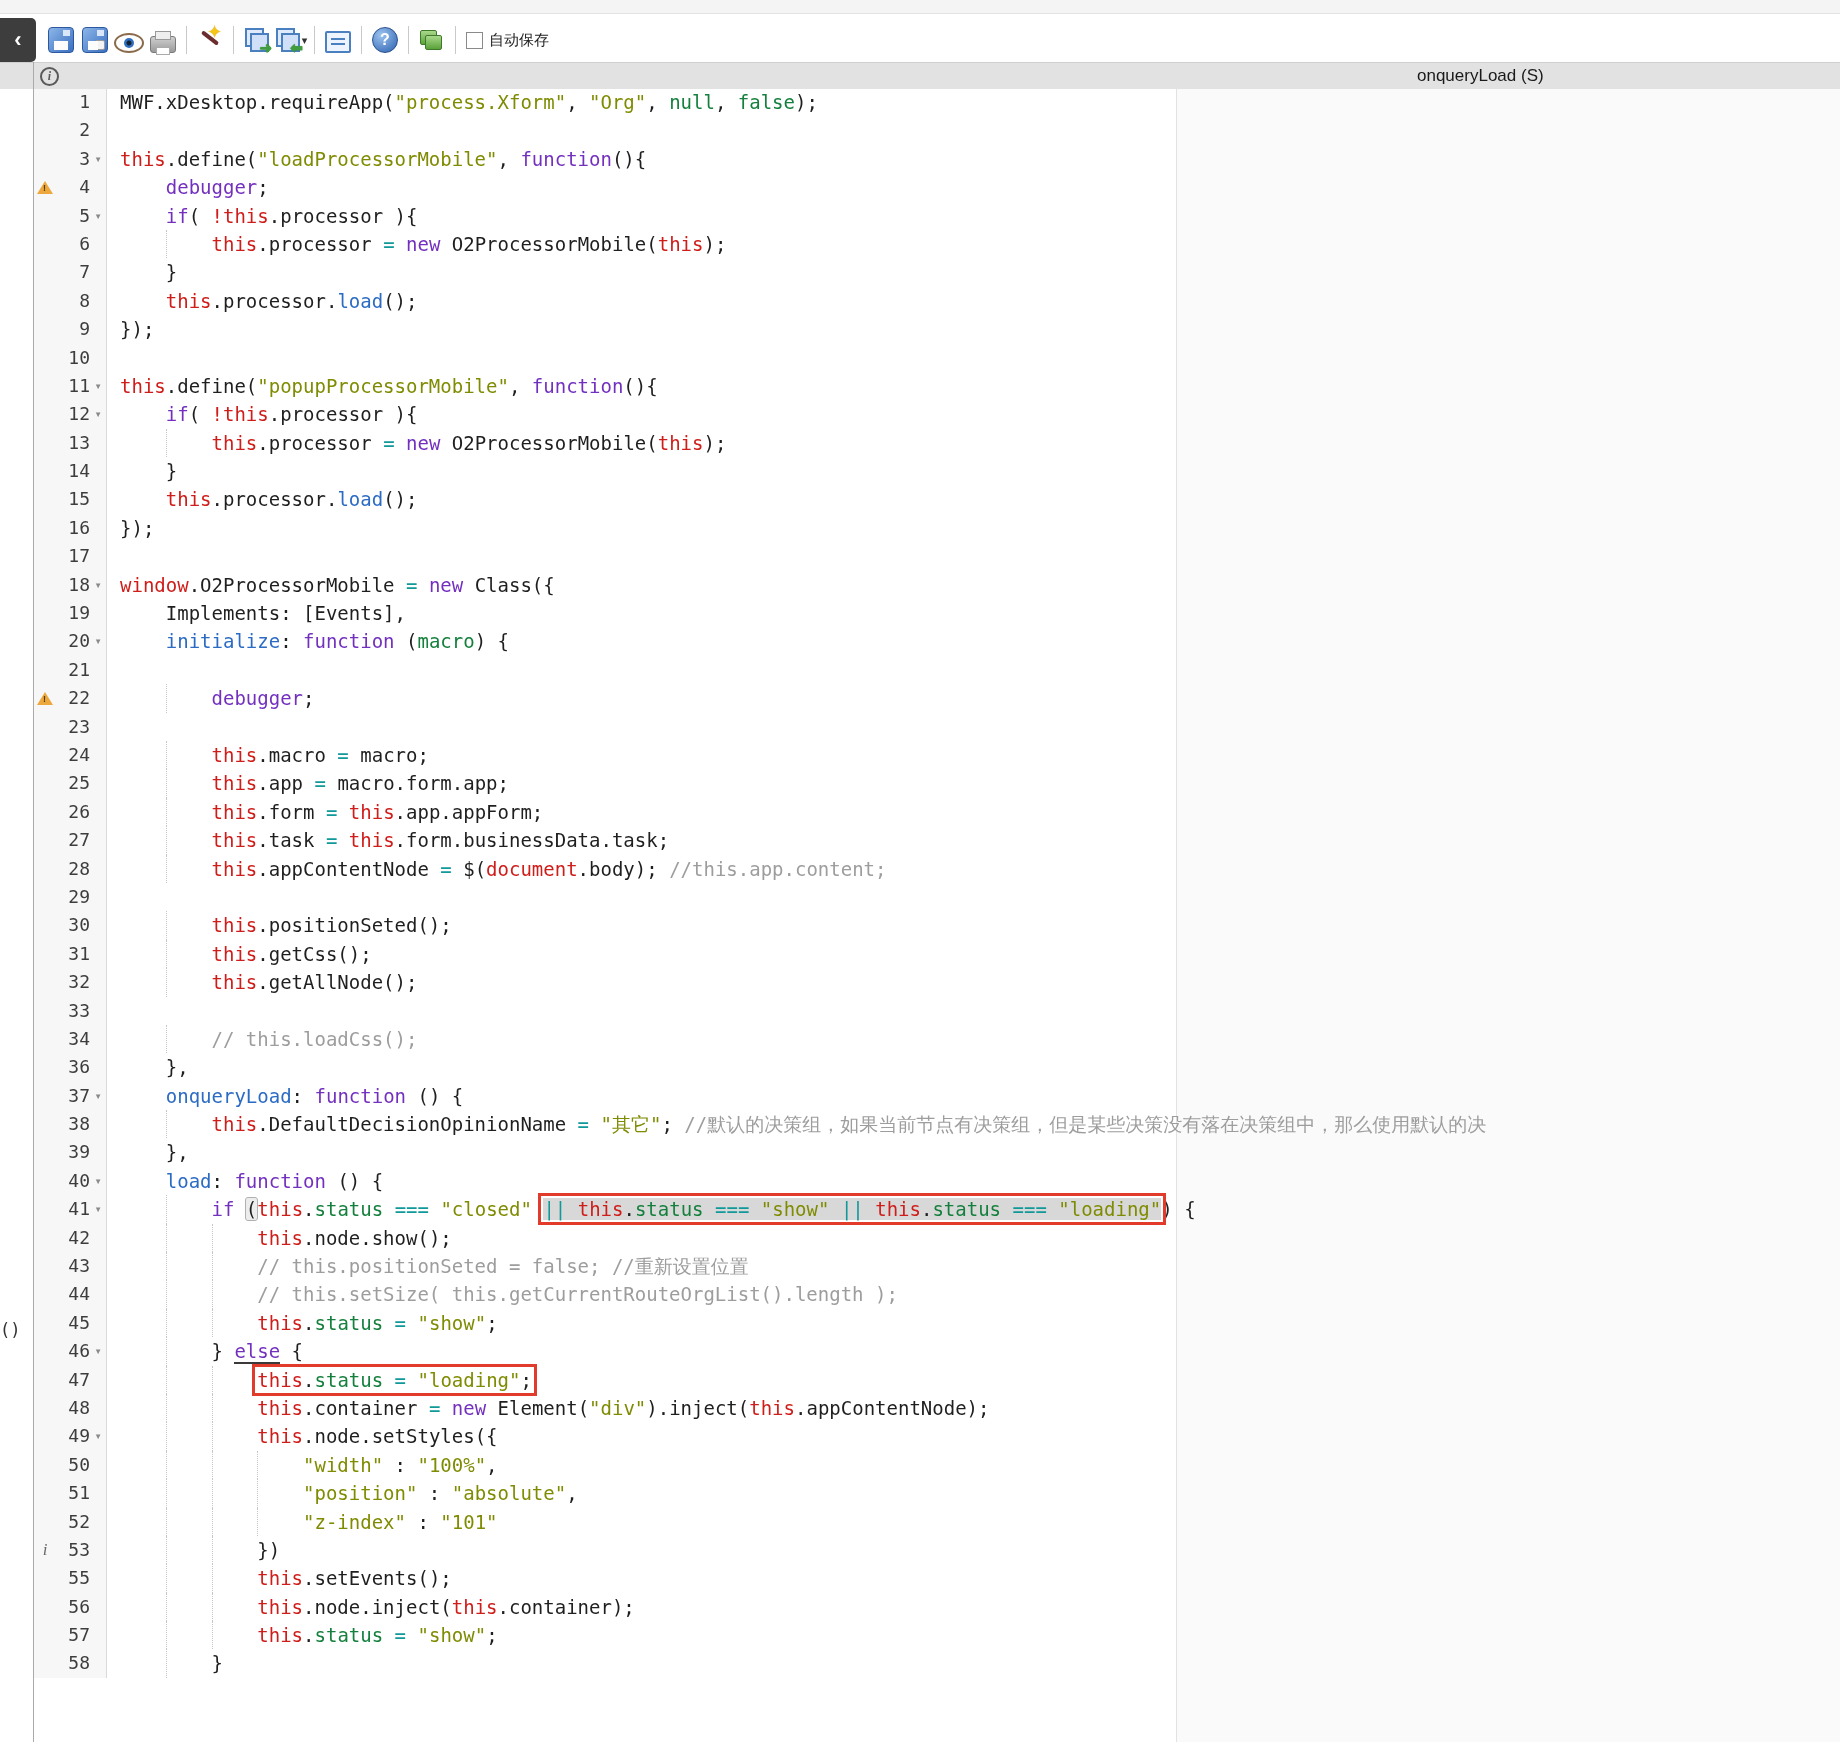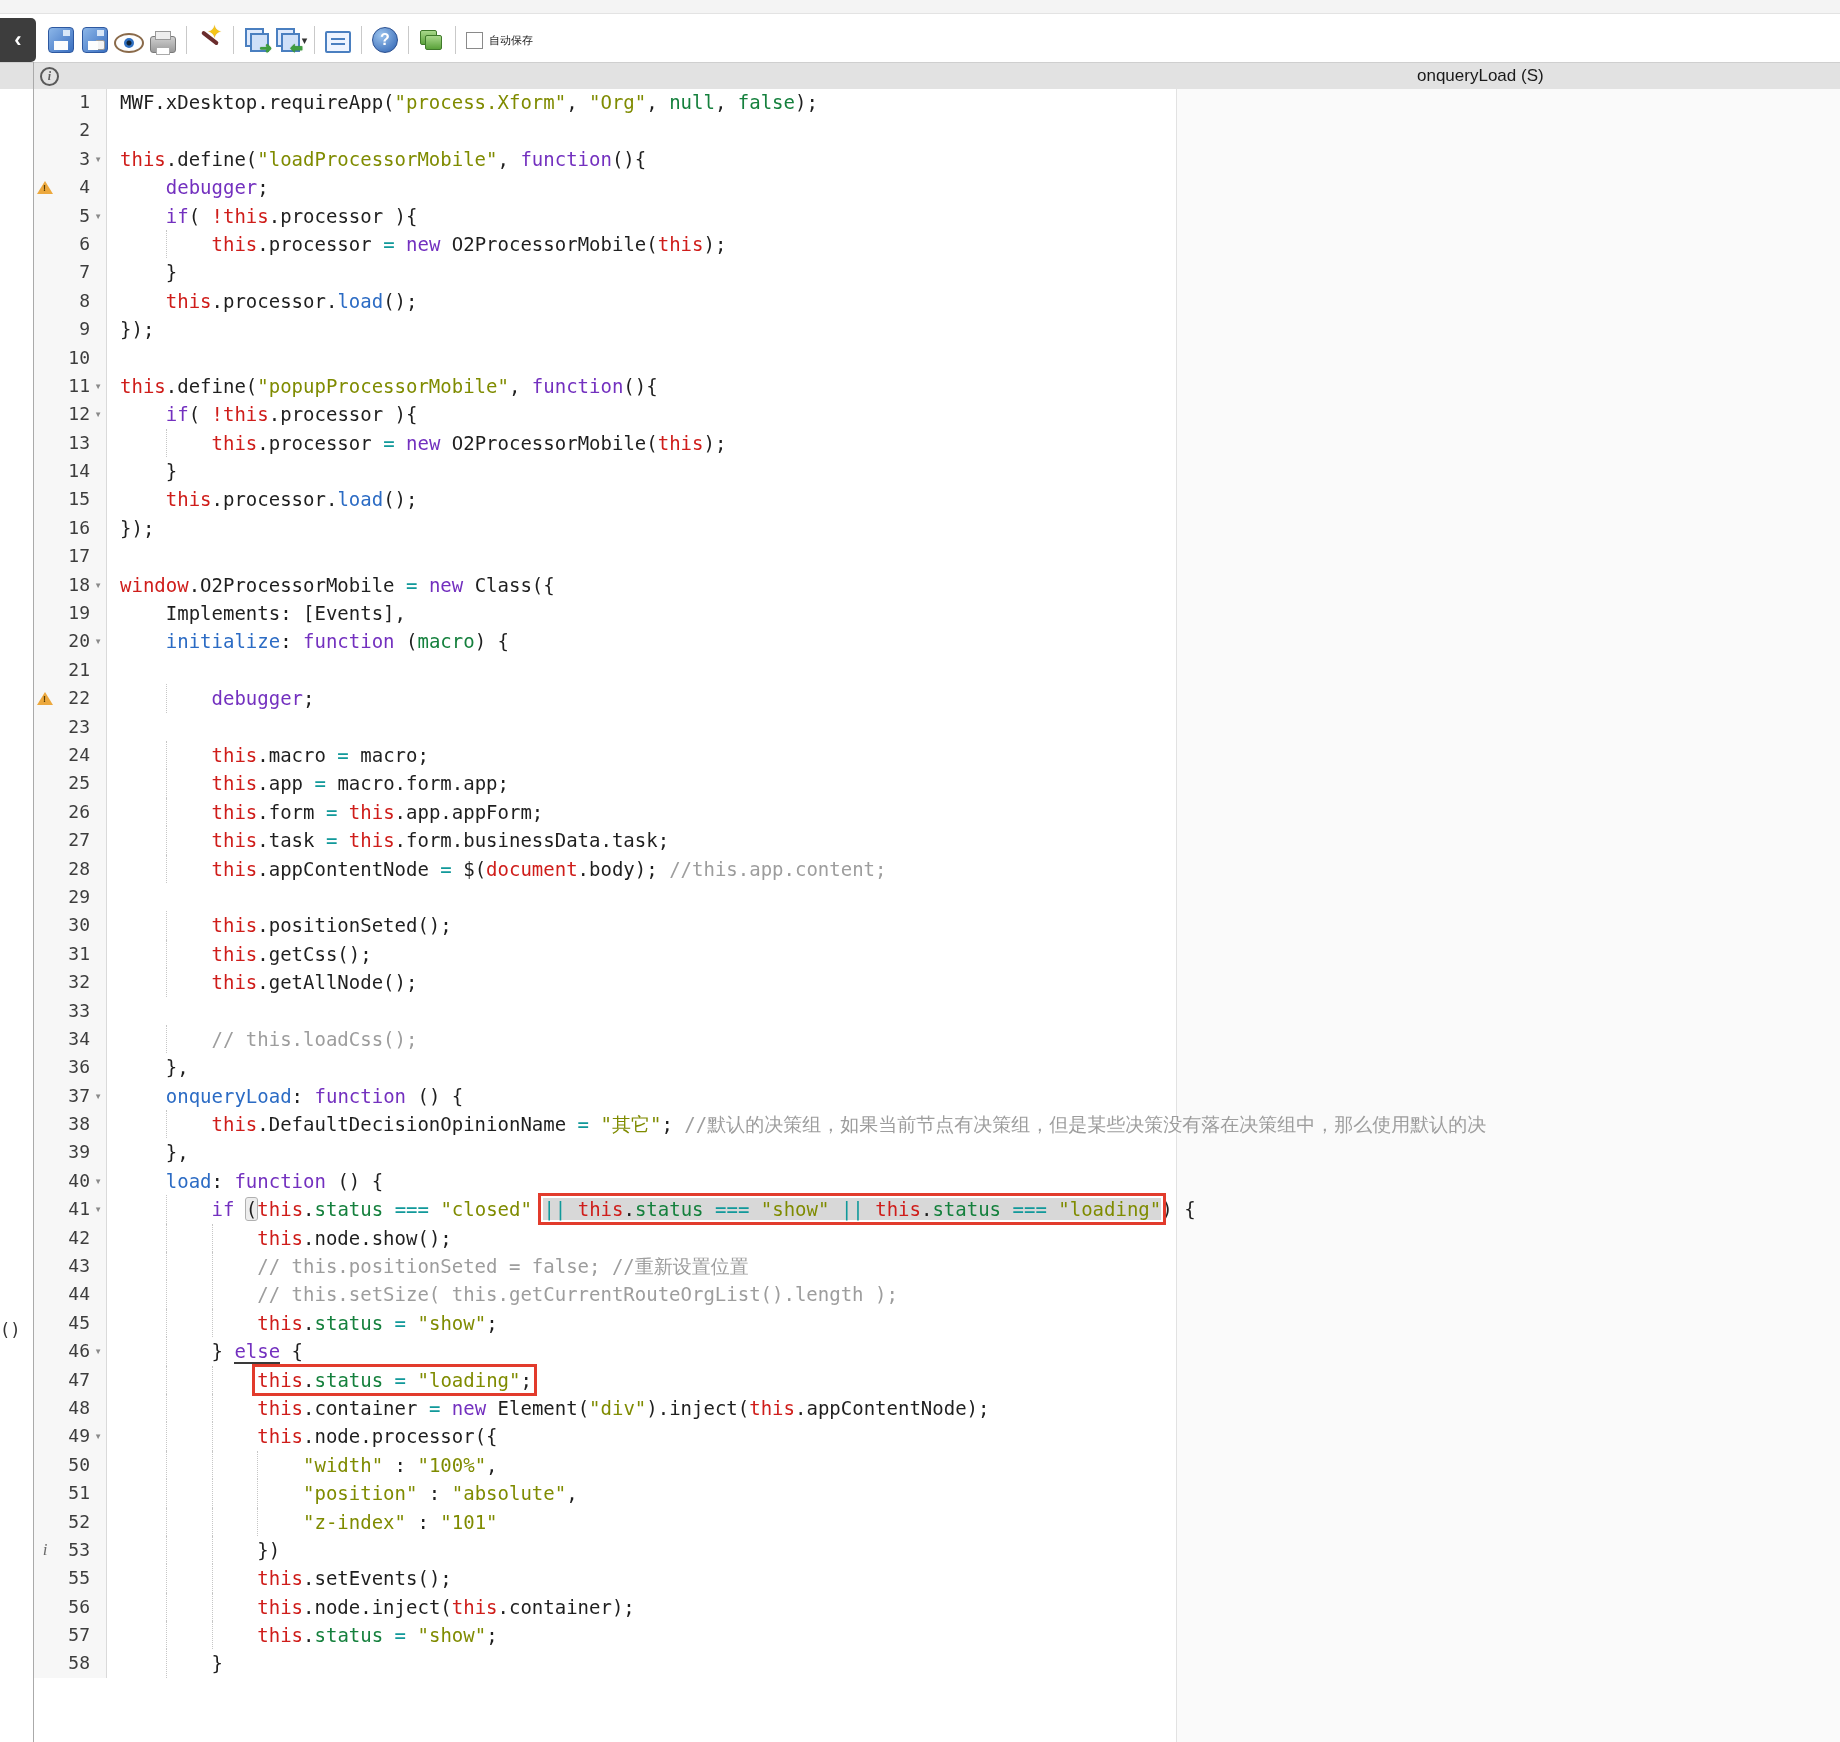--- a/index.html
+++ b/index.html
@@ -10,21 +10,21 @@
   .topstrip{position:absolute;left:0;top:0;width:100%;height:13px;background:#f4f4f4;
             border-bottom:1px solid #e3e3e3;}
   .collapse-btn{position:absolute;left:0;top:18px;width:36px;height:44px;background:#3d3d3d;
                 border-radius:0 5px 5px 0;color:#fff;font-size:22px;font-weight:bold;
                 display:flex;align-items:center;justify-content:center;cursor:pointer;z-index:5;}
   .toolbar{position:absolute;left:44px;top:22px;height:36px;display:flex;align-items:center;z-index:4;}
   .tb-sep{width:1px;height:28px;background:#c9c9c9;margin:0 6px;}
   .tb-btn{width:30px;height:30px;margin:0 2px;display:flex;align-items:center;justify-content:center;cursor:pointer;}
   .caret{font-size:11px;color:#333;margin-left:1px;}
   .cb{width:15px;height:15px;border:1px solid #8a8a8a;background:#fff;margin:0 6px 0 4px;}
-  .autosave-lbl{font-size:11px;color:#222;}
+  .autosave-lbl{font-size:15px;color:#222;}
 
   
   .ic{width:26px;height:26px;position:relative;display:block;}
   .ic-floppy{background:linear-gradient(135deg,#8cb6e8 0%,#3a6fc0 100%);border:1px solid #2d58a0;
              border-radius:4px;width:24px;height:24px;}
   .ic-floppy::after{content:"";position:absolute;left:5px;right:5px;bottom:2px;height:9px;background:#fdfdfd;}
   .ic-floppy::before{content:"";position:absolute;right:3px;top:2px;width:7px;height:6px;background:#d9e7f8;}
   .ic-floppy2::after{right:9px;}
   .dot{position:absolute;right:2px;bottom:2px;width:8px;height:8px;background:#f4f4f4;border:1px solid #9a9a9a;border-radius:2px;}
   .ic-eye{width:26px;height:16px;margin-top:5px;background:#fdfdfd;border:2px solid #8a6a4a;border-radius:50%;}
@@ -220,21 +220,21 @@
     <div class="ln-row"><div class="gut"><span class="gmark"></span><span class="gnum">39</span><span class="gfold"></span></div><div class="codecell"><span class="tk-d">    },</span></div></div>
     <div class="ln-row"><div class="gut"><span class="gmark"></span><span class="gnum">40</span><span class="gfold">▾</span></div><div class="codecell"><span class="tk-d">    </span><span class="tk-p">load</span><span class="tk-d">: </span><span class="tk-k">function</span><span class="tk-d"> () {</span></div></div>
     <div class="ln-row"><div class="gut"><span class="gmark"></span><span class="gnum">41</span><span class="gfold">▾</span></div><div class="codecell"><span class="guide" style="left: calc(4ch + 13px);"></span><span class="tk-d">        </span><span class="tk-k">if</span><span class="tk-d"> </span><span class="g-paren"><span class="tk-d">(</span></span><span class="tk-t">this</span><span class="tk-d">.</span><span class="tk-n">status</span><span class="tk-d"> </span><span class="tk-o">===</span><span class="tk-d"> </span><span class="tk-s">"closed"</span><span class="tk-d"> </span><span class="g-redbox"><span class="tk-o sel">|| </span><span class="tk-t sel">this</span><span class="tk-d sel">.</span><span class="tk-n sel">status</span><span class="tk-d sel"> </span><span class="tk-o sel">===</span><span class="tk-d sel"> </span><span class="tk-s sel">"show"</span><span class="tk-o sel"> || </span><span class="tk-t sel">this</span><span class="tk-d sel">.</span><span class="tk-n sel">status</span><span class="tk-d sel"> </span><span class="tk-o sel">===</span><span class="tk-d sel"> </span><span class="tk-s sel">"loading"</span></span><span class="tk-d">) {</span></div></div>
     <div class="ln-row"><div class="gut"><span class="gmark"></span><span class="gnum">42</span><span class="gfold"></span></div><div class="codecell"><span class="guide" style="left: calc(4ch + 13px);"></span><span class="guide" style="left: calc(8ch + 13px);"></span><span class="tk-d">            </span><span class="tk-t">this</span><span class="tk-d">.node.show();</span></div></div>
     <div class="ln-row"><div class="gut"><span class="gmark"></span><span class="gnum">43</span><span class="gfold"></span></div><div class="codecell"><span class="guide" style="left: calc(4ch + 13px);"></span><span class="guide" style="left: calc(8ch + 13px);"></span><span class="tk-d">            </span><span class="tk-c">// this.positionSeted = false; //重新设置位置</span></div></div>
     <div class="ln-row"><div class="gut"><span class="gmark"></span><span class="gnum">44</span><span class="gfold"></span></div><div class="codecell"><span class="guide" style="left: calc(4ch + 13px);"></span><span class="guide" style="left: calc(8ch + 13px);"></span><span class="tk-d">            </span><span class="tk-c">// this.setSize( this.getCurrentRouteOrgList().length );</span></div></div>
     <div class="ln-row"><div class="gut"><span class="gmark"></span><span class="gnum">45</span><span class="gfold"></span></div><div class="codecell"><span class="guide" style="left: calc(4ch + 13px);"></span><span class="guide" style="left: calc(8ch + 13px);"></span><span class="tk-d">            </span><span class="tk-t">this</span><span class="tk-d">.</span><span class="tk-n">status</span><span class="tk-d"> </span><span class="tk-o">=</span><span class="tk-d"> </span><span class="tk-s">"show"</span><span class="tk-d">;</span></div></div>
     <div class="ln-row"><div class="gut"><span class="gmark"></span><span class="gnum">46</span><span class="gfold">▾</span></div><div class="codecell"><span class="guide" style="left: calc(4ch + 13px);"></span><span class="tk-d">        } </span><span class="g-elseu"><span class="tk-k">else</span></span><span class="tk-d"> {</span></div></div>
     <div class="ln-row"><div class="gut"><span class="gmark"></span><span class="gnum">47</span><span class="gfold"></span></div><div class="codecell"><span class="guide" style="left: calc(4ch + 13px);"></span><span class="guide" style="left: calc(8ch + 13px);"></span><span class="tk-d">            </span><span class="g-redbox"><span class="tk-t">this</span><span class="tk-d">.</span><span class="tk-n">status</span><span class="tk-d"> </span><span class="tk-o">=</span><span class="tk-d"> </span><span class="tk-s">"loading"</span><span class="tk-d">;</span></span></div></div>
     <div class="ln-row"><div class="gut"><span class="gmark"></span><span class="gnum">48</span><span class="gfold"></span></div><div class="codecell"><span class="guide" style="left: calc(4ch + 13px);"></span><span class="guide" style="left: calc(8ch + 13px);"></span><span class="tk-d">            </span><span class="tk-t">this</span><span class="tk-d">.container </span><span class="tk-o">=</span><span class="tk-d"> </span><span class="tk-k">new</span><span class="tk-d"> Element(</span><span class="tk-s">"div"</span><span class="tk-d">).inject(</span><span class="tk-t">this</span><span class="tk-d">.appContentNode);</span></div></div>
-    <div class="ln-row"><div class="gut"><span class="gmark"></span><span class="gnum">49</span><span class="gfold">▾</span></div><div class="codecell"><span class="guide" style="left: calc(4ch + 13px);"></span><span class="guide" style="left: calc(8ch + 13px);"></span><span class="tk-d">            </span><span class="tk-t">this</span><span class="tk-d">.node.processor({</span></div></div>
+    <div class="ln-row"><div class="gut"><span class="gmark"></span><span class="gnum">49</span><span class="gfold">▾</span></div><div class="codecell"><span class="guide" style="left: calc(4ch + 13px);"></span><span class="guide" style="left: calc(8ch + 13px);"></span><span class="tk-d">            </span><span class="tk-t">this</span><span class="tk-d">.node.setStyles({</span></div></div>
     <div class="ln-row"><div class="gut"><span class="gmark"></span><span class="gnum">50</span><span class="gfold"></span></div><div class="codecell"><span class="guide" style="left: calc(4ch + 13px);"></span><span class="guide" style="left: calc(8ch + 13px);"></span><span class="guide" style="left: calc(12ch + 13px);"></span><span class="tk-d">                </span><span class="tk-s">"width"</span><span class="tk-d"> : </span><span class="tk-s">"100%"</span><span class="tk-d">,</span></div></div>
     <div class="ln-row"><div class="gut"><span class="gmark"></span><span class="gnum">51</span><span class="gfold"></span></div><div class="codecell"><span class="guide" style="left: calc(4ch + 13px);"></span><span class="guide" style="left: calc(8ch + 13px);"></span><span class="guide" style="left: calc(12ch + 13px);"></span><span class="tk-d">                </span><span class="tk-s">"position"</span><span class="tk-d"> : </span><span class="tk-s">"absolute"</span><span class="tk-d">,</span></div></div>
     <div class="ln-row"><div class="gut"><span class="gmark"></span><span class="gnum">52</span><span class="gfold"></span></div><div class="codecell"><span class="guide" style="left: calc(4ch + 13px);"></span><span class="guide" style="left: calc(8ch + 13px);"></span><span class="guide" style="left: calc(12ch + 13px);"></span><span class="tk-d">                </span><span class="tk-s">"z-index"</span><span class="tk-d"> : </span><span class="tk-s">"101"</span></div></div>
     <div class="ln-row"><div class="gut"><span class="gmark"><span class="info-i">i</span></span><span class="gnum">53</span><span class="gfold"></span></div><div class="codecell"><span class="guide" style="left: calc(4ch + 13px);"></span><span class="guide" style="left: calc(8ch + 13px);"></span><span class="tk-d">            })</span></div></div>
     <div class="ln-row"><div class="gut"><span class="gmark"></span><span class="gnum">55</span><span class="gfold"></span></div><div class="codecell"><span class="guide" style="left: calc(4ch + 13px);"></span><span class="guide" style="left: calc(8ch + 13px);"></span><span class="tk-d">            </span><span class="tk-t">this</span><span class="tk-d">.setEvents();</span></div></div>
     <div class="ln-row"><div class="gut"><span class="gmark"></span><span class="gnum">56</span><span class="gfold"></span></div><div class="codecell"><span class="guide" style="left: calc(4ch + 13px);"></span><span class="guide" style="left: calc(8ch + 13px);"></span><span class="tk-d">            </span><span class="tk-t">this</span><span class="tk-d">.node.inject(</span><span class="tk-t">this</span><span class="tk-d">.container);</span></div></div>
     <div class="ln-row"><div class="gut"><span class="gmark"></span><span class="gnum">57</span><span class="gfold"></span></div><div class="codecell"><span class="guide" style="left: calc(4ch + 13px);"></span><span class="guide" style="left: calc(8ch + 13px);"></span><span class="tk-d">            </span><span class="tk-t">this</span><span class="tk-d">.</span><span class="tk-n">status</span><span class="tk-d"> </span><span class="tk-o">=</span><span class="tk-d"> </span><span class="tk-s">"show"</span><span class="tk-d">;</span></div></div>
     <div class="ln-row"><div class="gut"><span class="gmark"></span><span class="gnum">58</span><span class="gfold"></span></div><div class="codecell"><span class="guide" style="left: calc(4ch + 13px);"></span><span class="tk-d">        }</span></div></div>
   </div>
 

